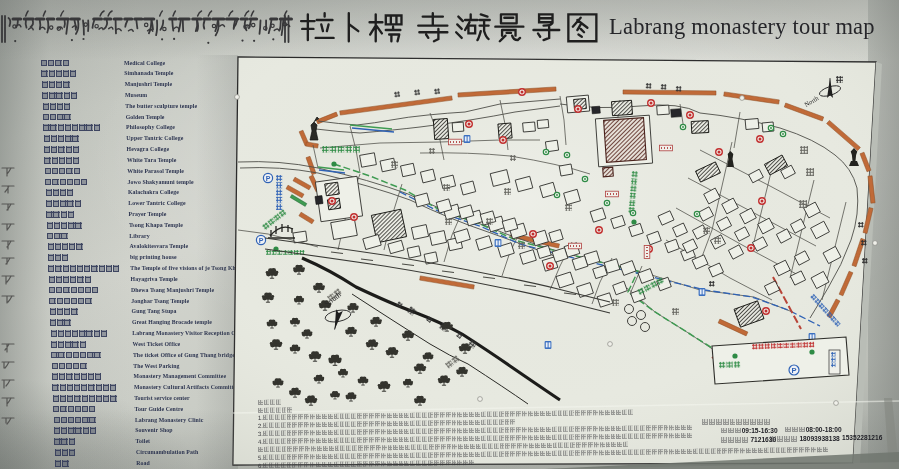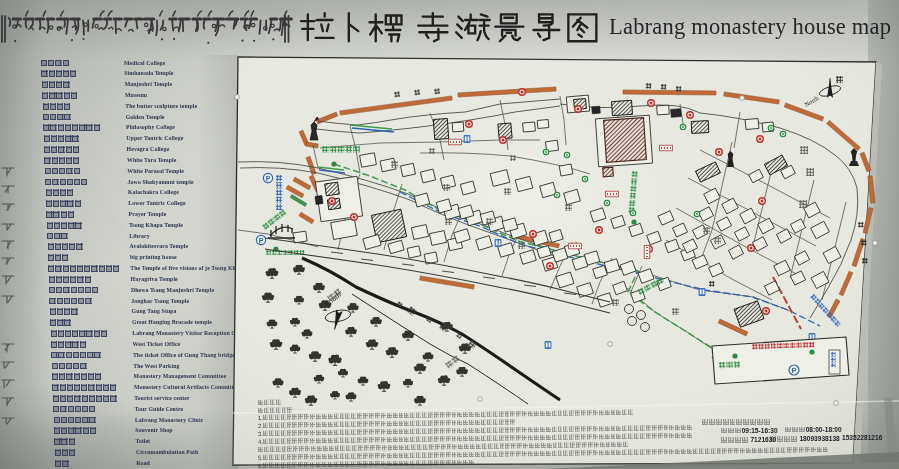--- a/index.html
+++ b/index.html
@@ -162,21 +162,21 @@
       </g>
       <g transform="translate(233,3) scale(1.12)">
         <path d="M9,3 H21 V10 H9 Z M9,6.5 H21 M21,10 q0,3 -8,3 M4,17 H27 M18,14 V24 l-5,2 M8,20 l2,3"></path>
       </g>
       <g transform="translate(269,3) scale(1.12)">
         <path d="M3,3 H28 V27 H3 Z M14,6 l-7,8 M11,8 l9,7 M14,12 l-3,5 M14,16 l3,3 M12,21 l3,2"></path>
       </g>
     </g>
   </svg>
 
-<div class="abs" style="left:609px;top:14px;white-space:nowrap;font-family:'Liberation Serif',serif;font-size:22.5px;color:#26262a;letter-spacing:0.2px;">Labrang monastery house map</div>
+<div class="abs" style="left:609px;top:14px;white-space:nowrap;font-family:'Liberation Serif',serif;font-size:22.5px;color:#26262a;letter-spacing:0.2px;">Labrang monastery tour map</div>
 
 <div class="abs" style="left:0;top:0">
     <div class="row" style="left:41.0px;top:59.5px"><i class="zc" style="width:6.3px;height:6.8px;margin-right:0.9px"></i><i class="zc" style="width:6.3px;height:6.8px;margin-right:0.9px"></i><i class="zc" style="width:6.3px;height:6.8px;margin-right:0.9px"></i><i class="zc" style="width:6.3px;height:6.8px;margin-right:0.9px"></i></div>
     <div class="row en" style="left:124.0px;top:59.5px">Medical College</div>
     <div class="row" style="left:41.4px;top:70.3px"><i class="zc" style="width:6.3px;height:6.8px;margin-right:0.9px"></i><i class="zc" style="width:6.3px;height:6.8px;margin-right:0.9px"></i><i class="zc" style="width:6.3px;height:6.8px;margin-right:0.9px"></i><i class="zc" style="width:6.3px;height:6.8px;margin-right:0.9px"></i><i class="zc" style="width:6.3px;height:6.8px;margin-right:0.9px"></i></div>
     <div class="row en" style="left:124.3px;top:70.3px">Simhanada Temple</div>
     <div class="row" style="left:41.8px;top:81.1px"><i class="zc" style="width:6.3px;height:6.8px;margin-right:0.9px"></i><i class="zc" style="width:6.3px;height:6.8px;margin-right:0.9px"></i><i class="zc" style="width:6.3px;height:6.8px;margin-right:0.9px"></i><i class="zc" style="width:6.3px;height:6.8px;margin-right:0.9px"></i></div>
     <div class="row en" style="left:124.7px;top:81.1px">Manjushri Temple</div>
     <div class="row" style="left:42.1px;top:92.0px"><i class="zc" style="width:6.3px;height:6.8px;margin-right:0.9px"></i><i class="zc" style="width:6.3px;height:6.8px;margin-right:0.9px"></i><i class="zc" style="width:6.3px;height:6.8px;margin-right:0.9px"></i><i class="zc" style="width:6.3px;height:6.8px;margin-right:0.9px"></i><i class="zc" style="width:6.3px;height:6.8px;margin-right:0.9px"></i></div>
     <div class="row en" style="left:125.0px;top:92.0px">Museum</div>

